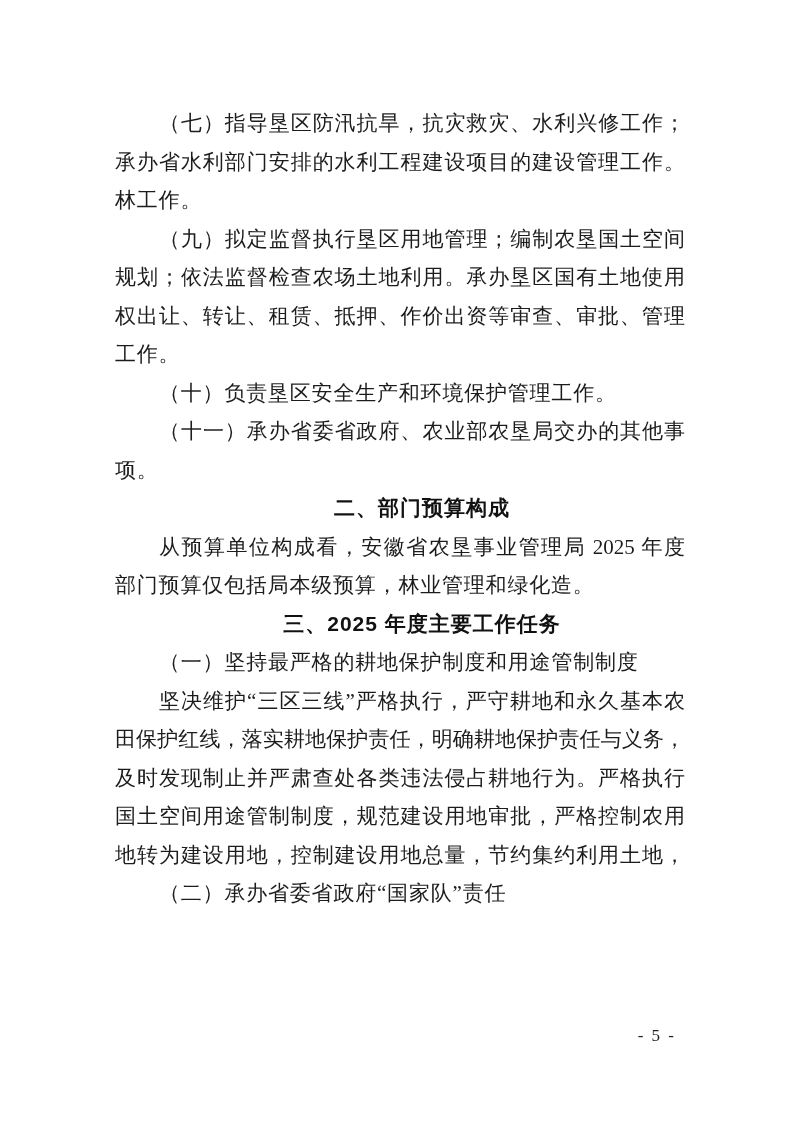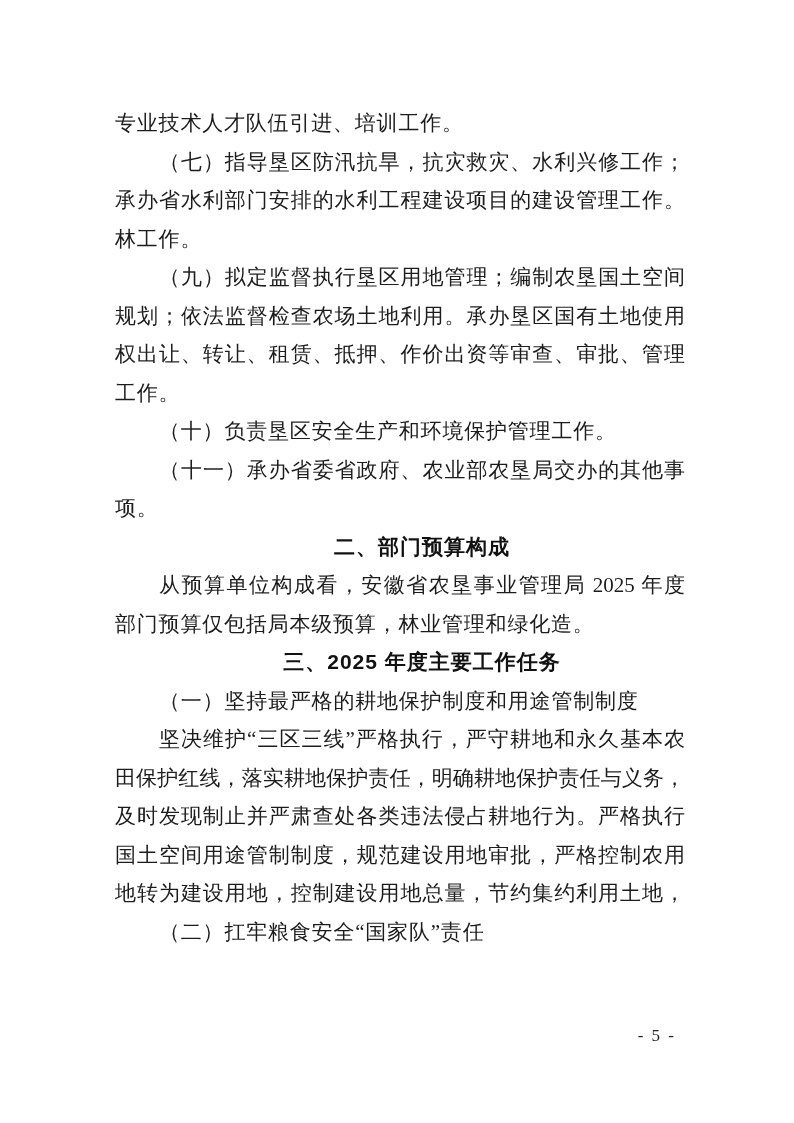--- a/index.html
+++ b/index.html
@@ -52,37 +52,36 @@
     letter-spacing: 2px;
     color: #222222;
     font-family: "Liberation Serif", serif;
   }
 </style>
 </head>
 <body>
 
 <div class="page">
   <div class="content">
-      <div class="line body">专业技术人才队伍引进、培训工作。</div>
       <div class="line body indent justify">（七）指导垦区防汛抗旱，抗灾救灾、水利兴修工作；</div>
       <div class="line body justify">承办省水利部门安排的水利工程建设项目的建设管理工作。</div>
       <div class="line body">林工作。</div>
       <div class="line body indent justify">（九）拟定监督执行垦区用地管理；编制农垦国土空间</div>
       <div class="line body justify">规划；依法监督检查农场土地利用。承办垦区国有土地使用</div>
       <div class="line body justify">权出让、转让、租赁、抵押、作价出资等审查、审批、管理</div>
       <div class="line body">工作。</div>
       <div class="line body indent">（十）负责垦区安全生产和环境保护管理工作。</div>
       <div class="line body indent justify">（十一）承办省委省政府、农业部农垦局交办的其他事</div>
       <div class="line body">项。</div>
       <div class="line heading indent">二、部门预算构成</div>
       <div class="line body indent justify">从预算单位构成看，安徽省农垦事业管理局 2025 年度</div>
       <div class="line body">部门预算仅包括局本级预算，林业管理和绿化造。</div>
       <div class="line heading indent">三、2025 年度主要工作任务</div>
       <div class="line body indent">（一）坚持最严格的耕地保护制度和用途管制制度</div>
       <div class="line body indent justify">坚决维护“三区三线”严格执行，严守耕地和永久基本农</div>
       <div class="line body justify">田保护红线，落实耕地保护责任，明确耕地保护责任与义务，</div>
       <div class="line body justify">及时发现制止并严肃查处各类违法侵占耕地行为。严格执行</div>
       <div class="line body justify">国土空间用途管制制度，规范建设用地审批，严格控制农用</div>
       <div class="line body justify">地转为建设用地，控制建设用地总量，节约集约利用土地，</div>
-      <div class="line body indent">（二）扛牢粮食安全“国家队”责任</div>
+      <div class="line body indent">（二）承办省委省政府“国家队”责任</div>
     </div>
   <div class="page-number">- 5 -</div>
 </div>
 
 </body></html>

